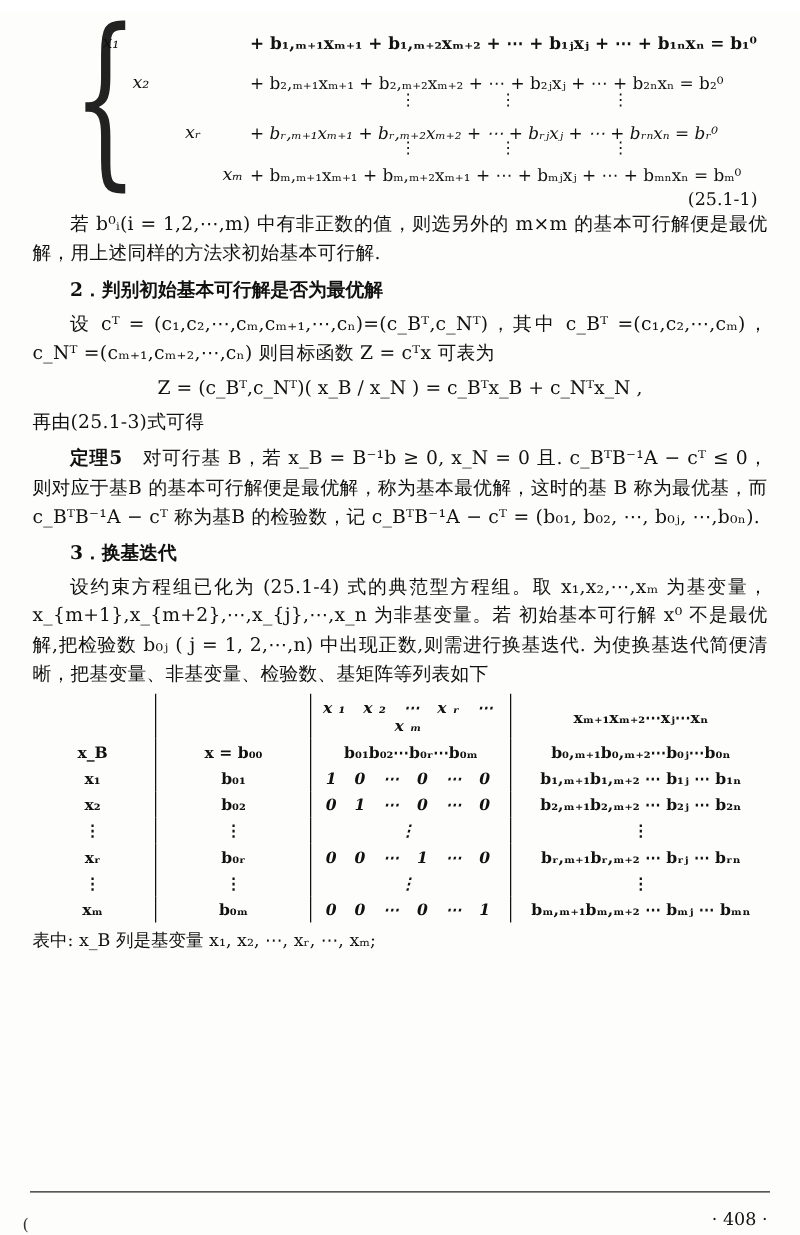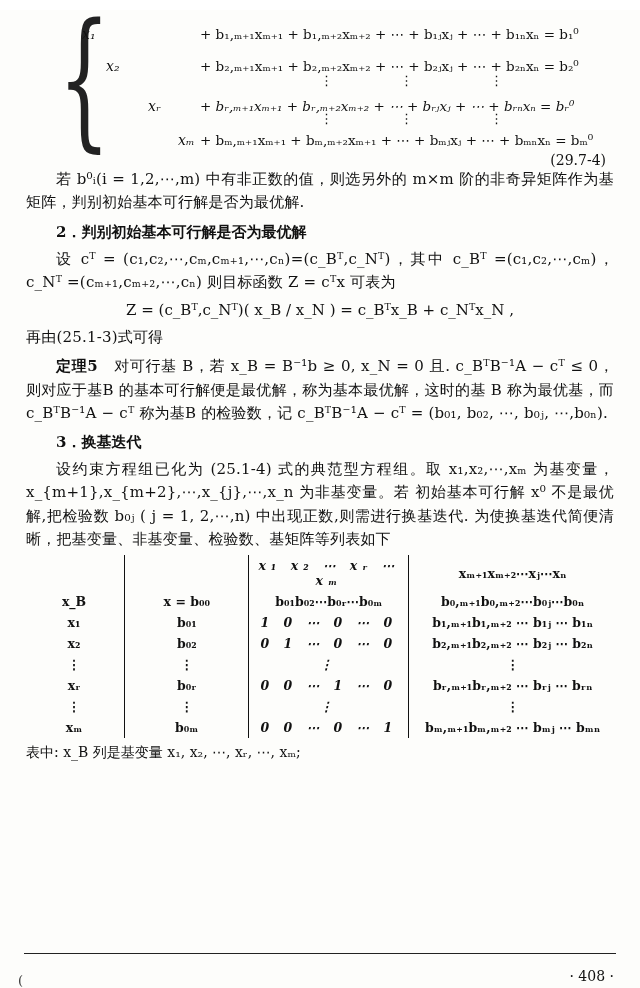--- a/index.html
+++ b/index.html
@@ -156,36 +156,36 @@
 <div class="page">
 
   <div class="eqblock">
     <span class="brace">{</span>
 
     <span class="lhsvar" style="left:62px; top:16px;">x₁</span>
     <span class="lhsvar" style="left:86px; top:48px;">x₂</span>
     <span class="lhsvar" style="left:128px; top:88px;">xᵣ</span>
     <span class="lhsvar" style="left:158px; top:122px;">xₘ</span>
 
-    <span class="rhs" style="left:180px; top:16px;">+ b₁,ₘ₊₁xₘ₊₁ + b₁,ₘ₊₂xₘ₊₂ + ⋯ + b₁ⱼxⱼ + ⋯ + b₁ₙxₙ = b₁⁰</span>
+    <span class="rhs" style="left:180px; top:16px;font-weight:bold;">+ b₁,ₘ₊₁xₘ₊₁ + b₁,ₘ₊₂xₘ₊₂ + ⋯ + b₁ⱼxⱼ + ⋯ + b₁ₙxₙ = b₁⁰</span>
     <span class="rhs" style="left:180px; top:48px;">+ b₂,ₘ₊₁xₘ₊₁ + b₂,ₘ₊₂xₘ₊₂ + ⋯ + b₂ⱼxⱼ + ⋯ + b₂ₙxₙ = b₂⁰</span>
     <span class="rhs" style="left:180px; top:88px;font-style:italic;">+ bᵣ,ₘ₊₁xₘ₊₁ + bᵣ,ₘ₊₂xₘ₊₂ + ⋯ + bᵣⱼxⱼ + ⋯ + bᵣₙxₙ = bᵣ⁰</span>
     <span class="rhs" style="left:180px; top:122px;">+ bₘ,ₘ₊₁xₘ₊₁ + bₘ,ₘ₊₂xₘ₊₁ + ⋯ + bₘⱼxⱼ + ⋯ + bₘₙxₙ = bₘ⁰</span>
 
     <span class="vdots" style="left:300px; top:66px;">⋮</span>
     <span class="vdots" style="left:380px; top:66px;">⋮</span>
     <span class="vdots" style="left:470px; top:66px;">⋮</span>
     <span class="vdots" style="left:300px; top:104px;">⋮</span>
     <span class="vdots" style="left:380px; top:104px;">⋮</span>
     <span class="vdots" style="left:470px; top:104px;">⋮</span>
 
-    <span class="eqnum">(29.7-4)</span>
+    <span class="eqnum">(25.1-1)</span>
   </div>
 
-  <p class="para">若 b⁰ᵢ(i = 1,2,⋯,m) 中有非正数的值，则选另外的 m×m 阶的非奇异矩阵作为基矩阵，判别初始基本可行解是否为最优解.</p>
+  <p class="para">若 b⁰ᵢ(i = 1,2,⋯,m) 中有非正数的值，则选另外的 m×m 的基本可行解便是最优解，用上述同样的方法求初始基本可行解.</p>
 
   <p class="heading">2．判别初始基本可行解是否为最优解</p>
 
   <p class="para">设 cᵀ = (c₁,c₂,⋯,cₘ,cₘ₊₁,⋯,cₙ)=(c_Bᵀ,c_Nᵀ)，其中  c_Bᵀ =(c₁,c₂,⋯,cₘ)，c_Nᵀ =(cₘ₊₁,cₘ₊₂,⋯,cₙ) 则目标函数 Z = cᵀx 可表为</p>
 
   <div class="disp">Z = (c_Bᵀ,c_Nᵀ)( x_B / x_N ) = c_Bᵀx_B + c_Nᵀx_N ,</div>
 
   <p class="para noindent">再由(25.1-3)式可得</p>
 
 

